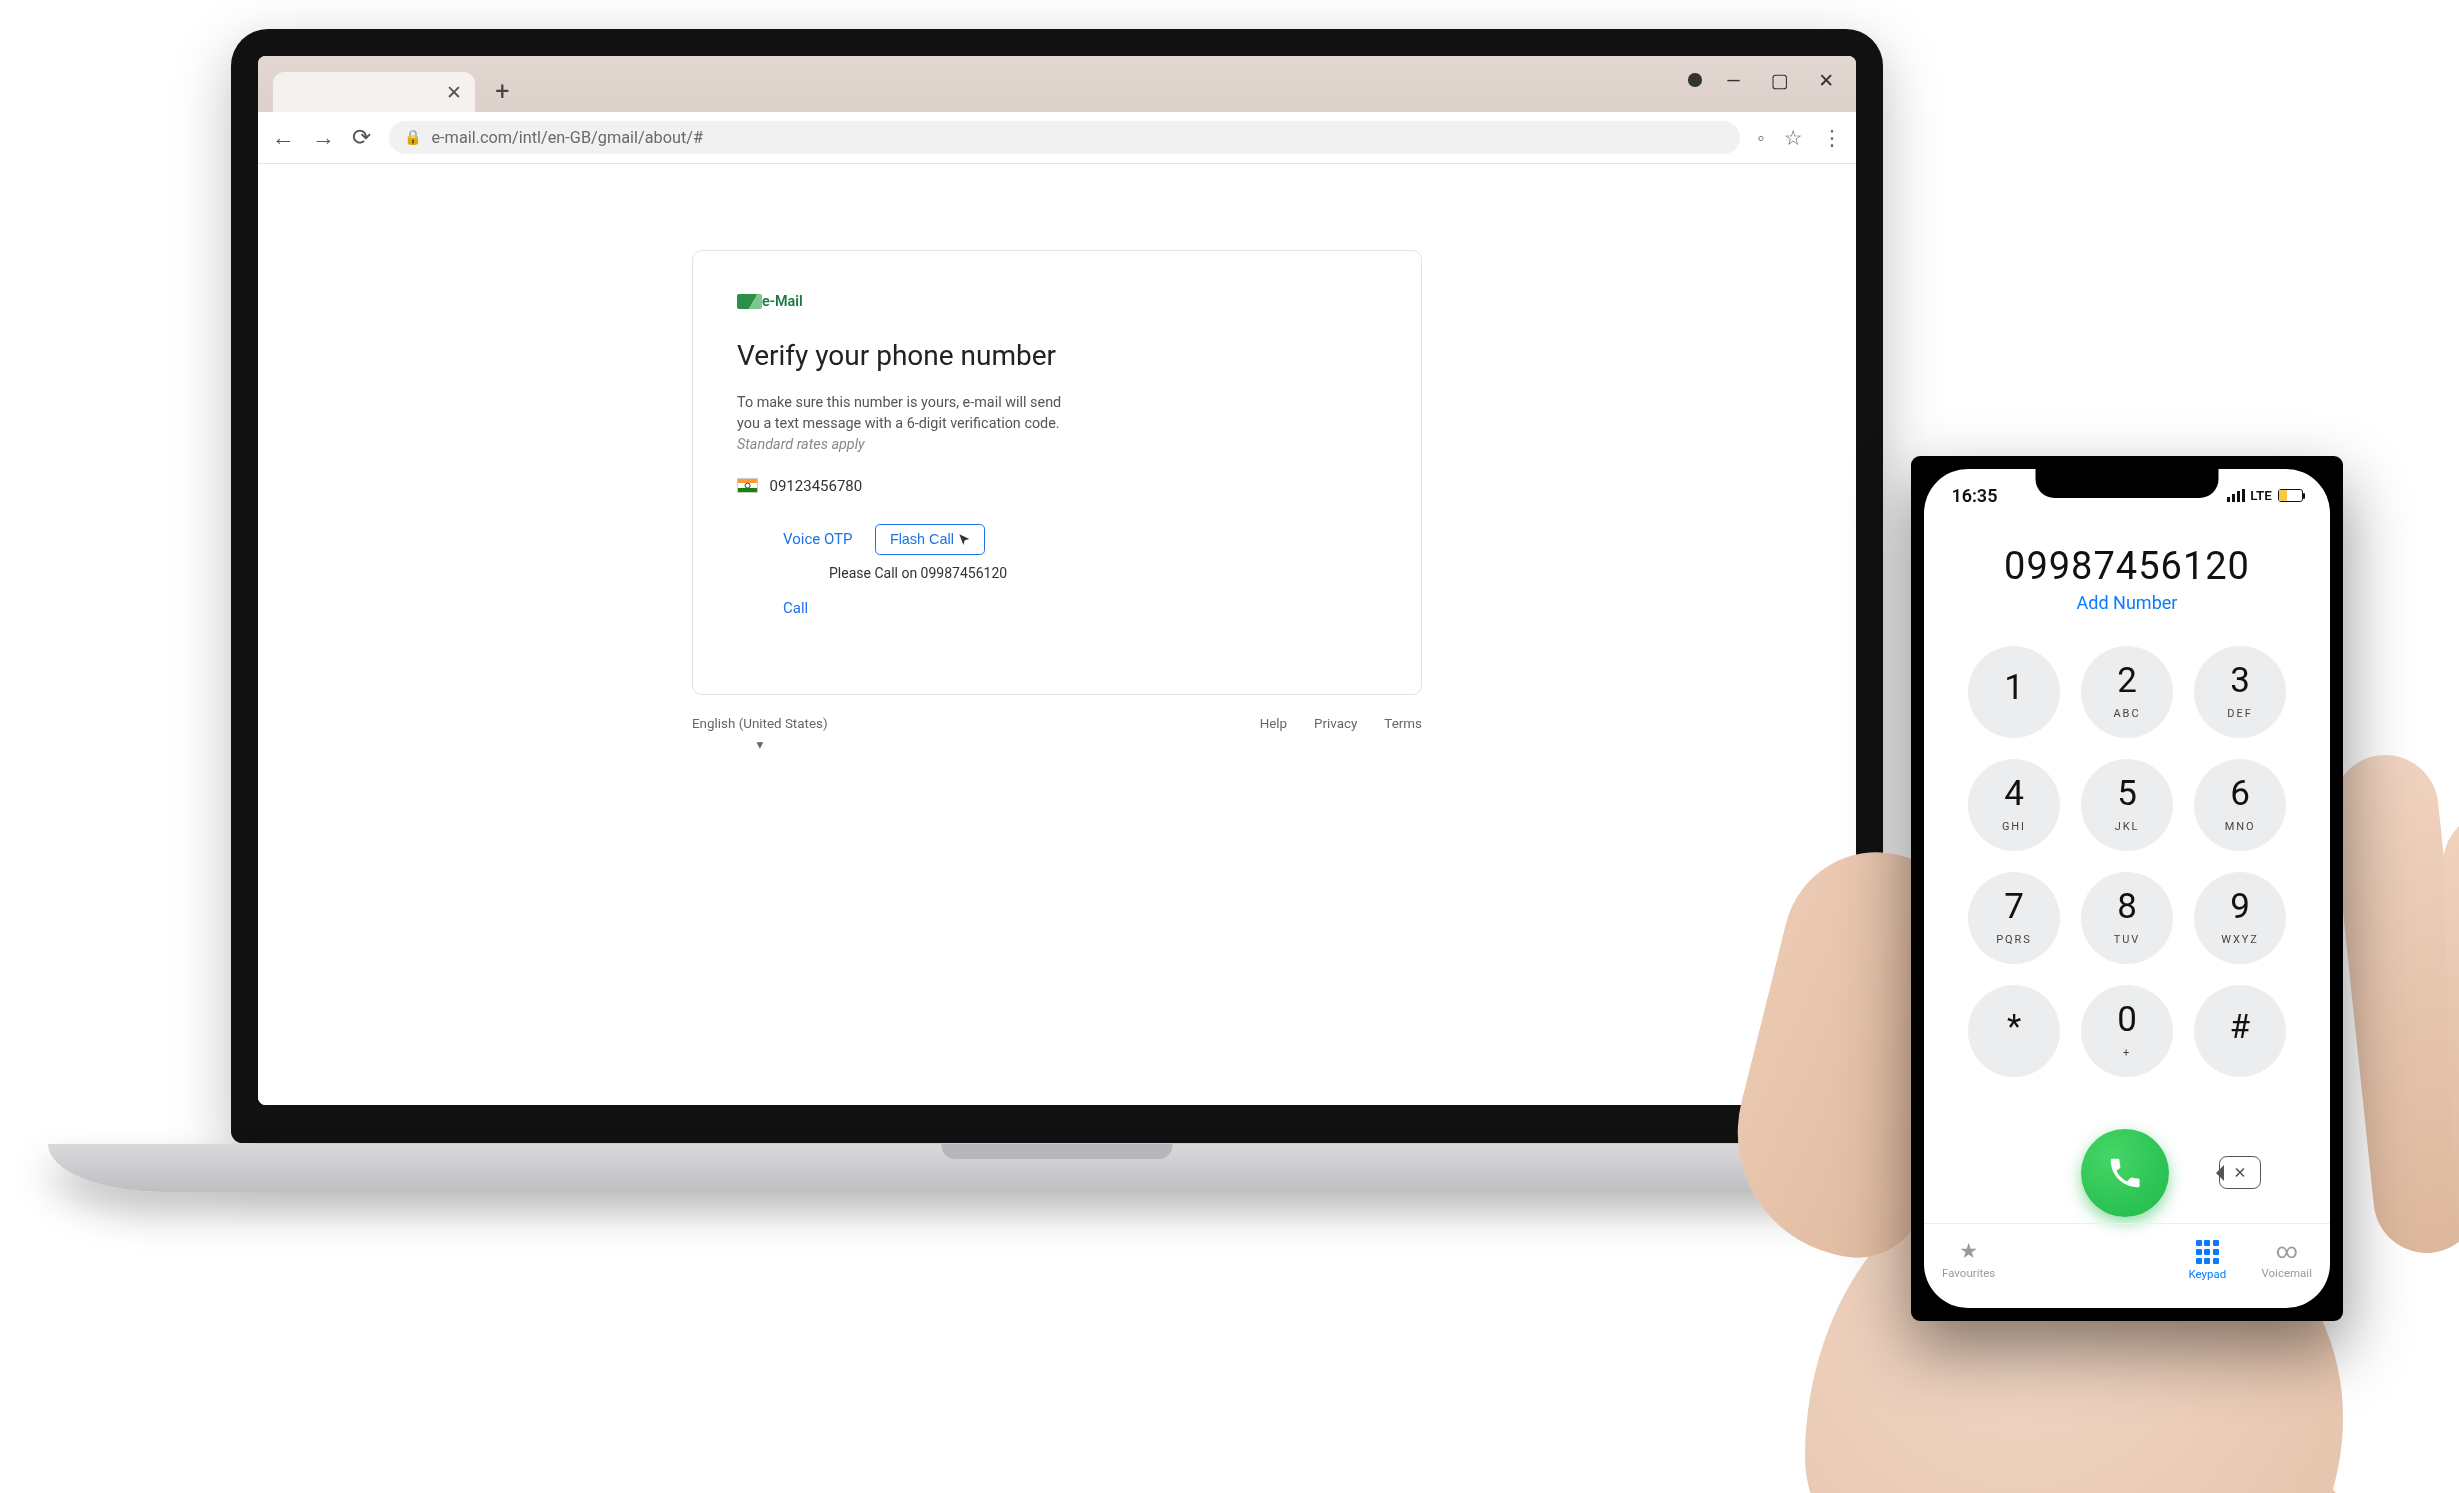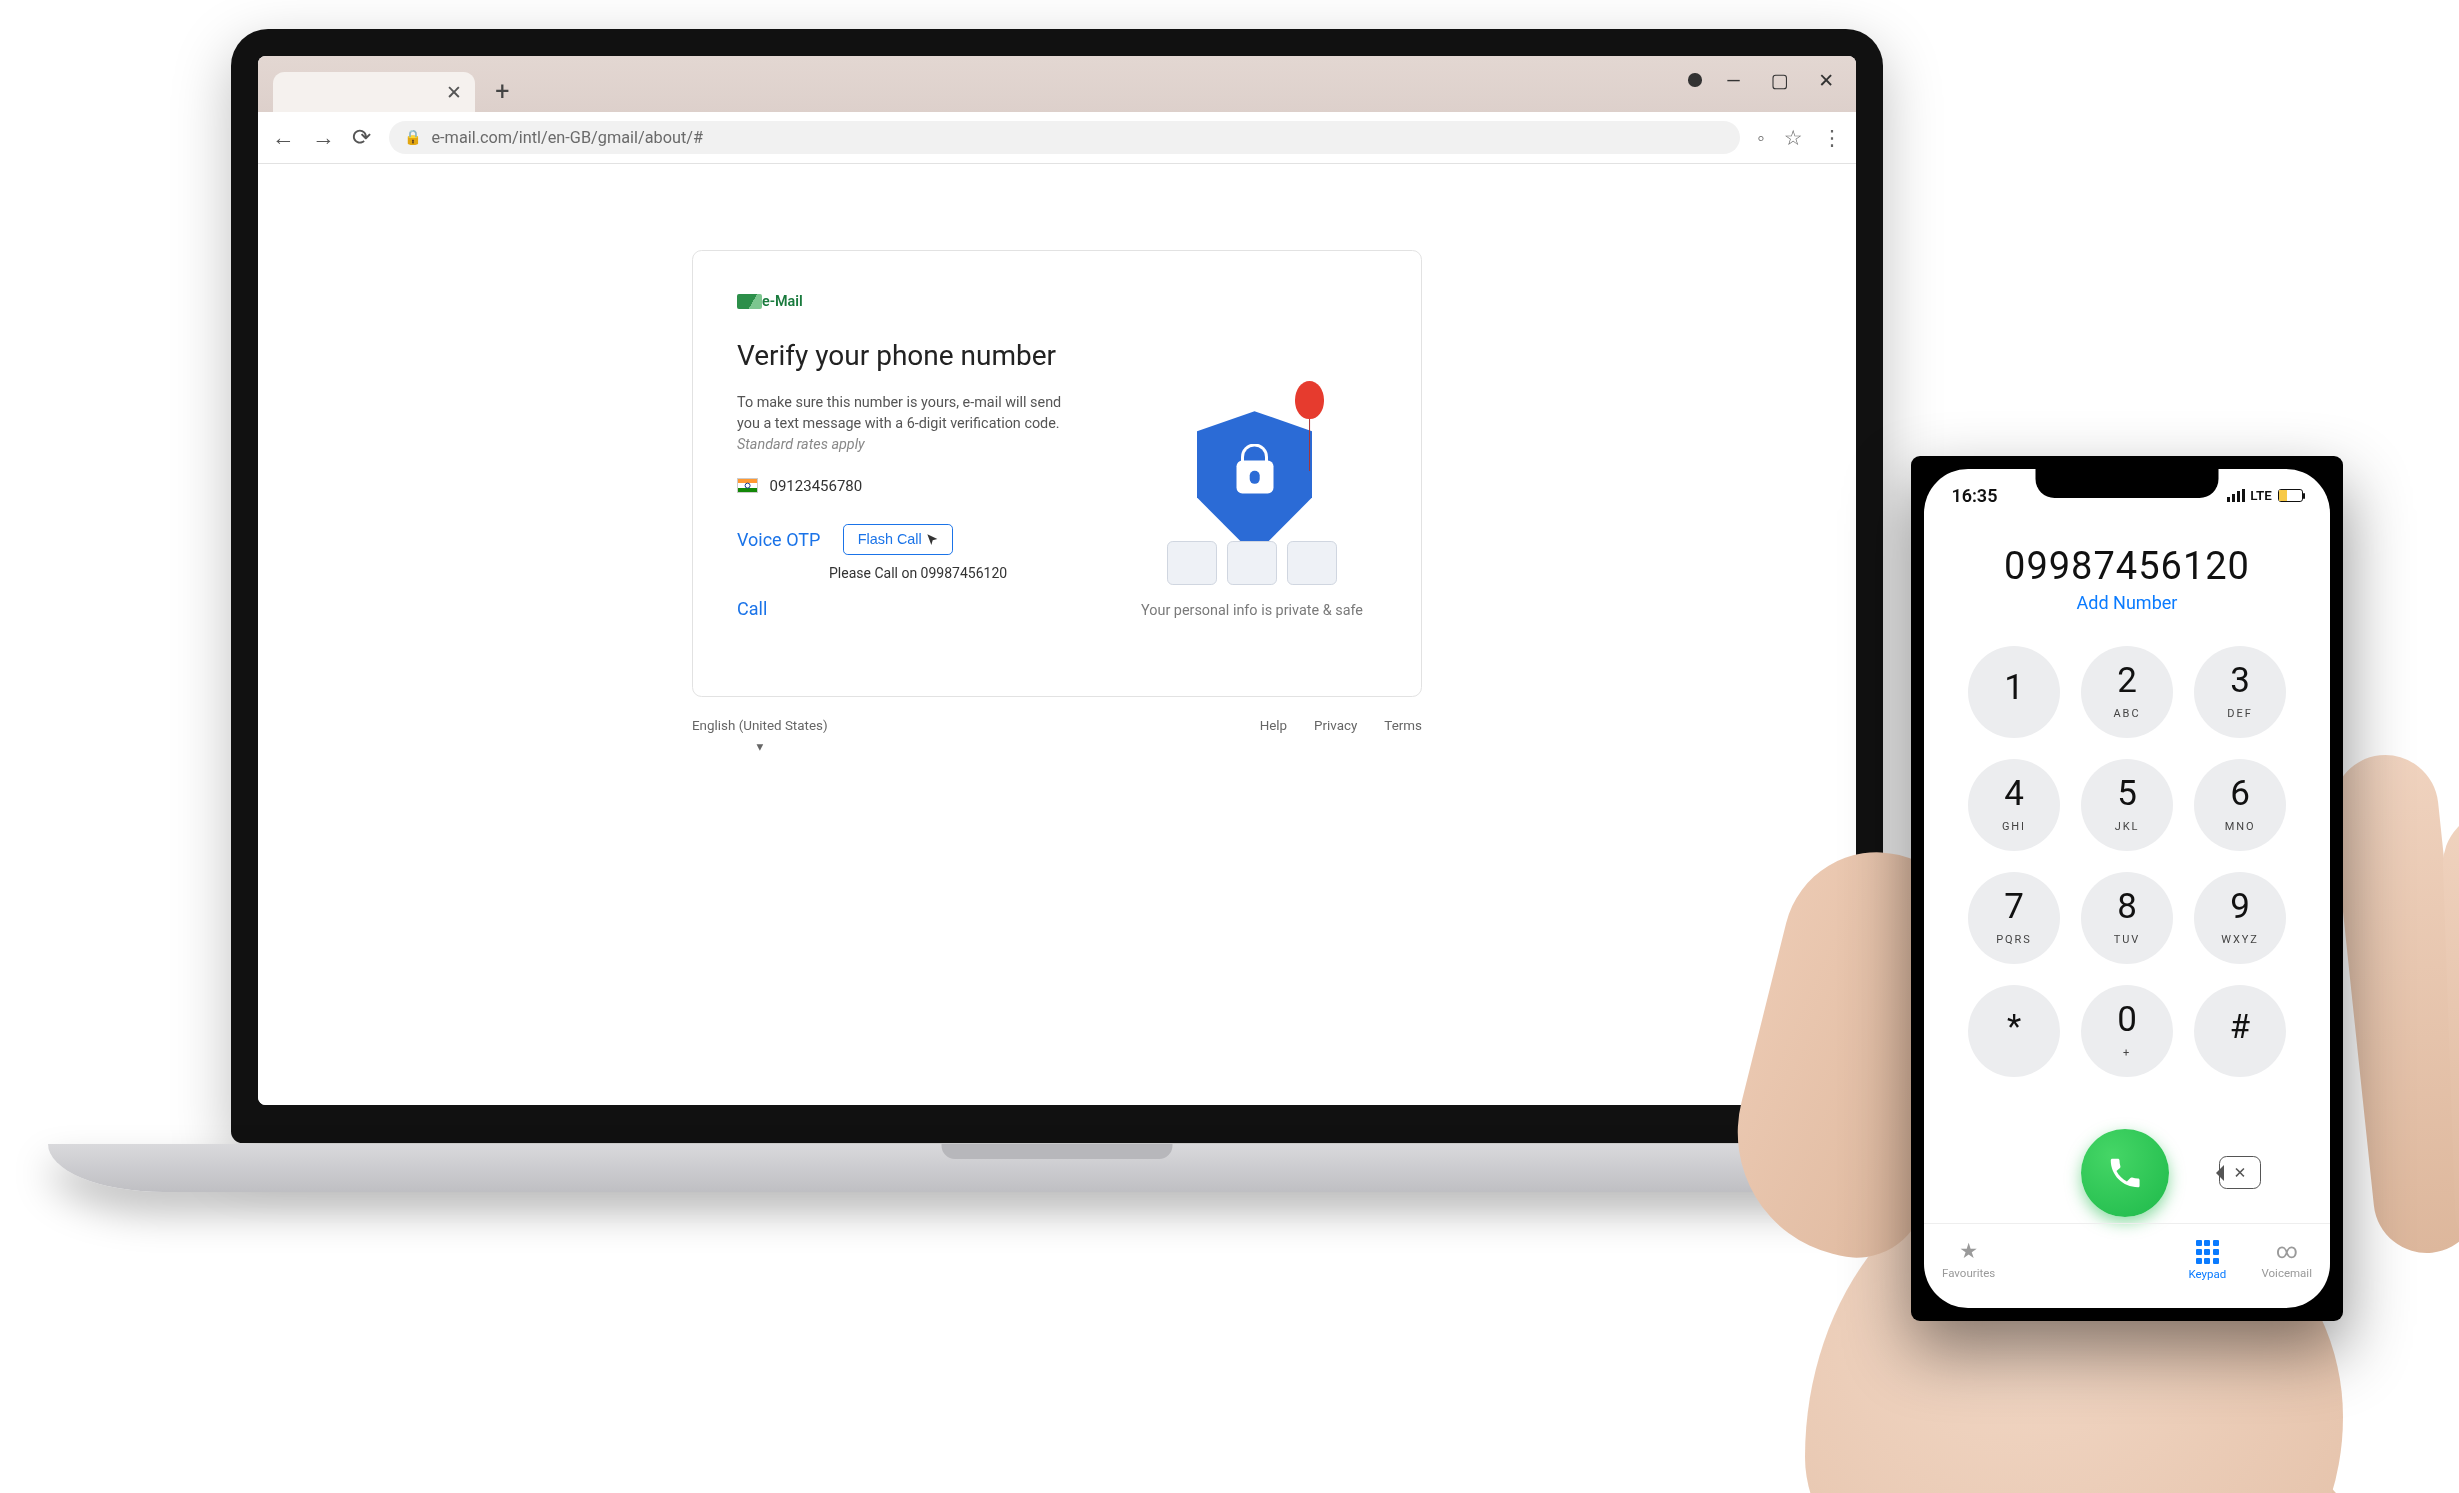--- a/index.html
+++ b/index.html
@@ -190,21 +190,21 @@
     font-size: 15px; color: #333; margin-bottom: 29px;
   }
   .flag {
     width: 21px; height: 14.4px; display: inline-block;
     background: linear-gradient(to bottom,#ff9933 33%,#fff 33% 66%,#138808 66%);
     border:1px solid #ccc;
     position: relative;
   }
   .flag::after{content:"";position:absolute;left:50%;top:50%;width:4.8px;height:4.8px;border:1px solid #1a3a8a;border-radius:50%;transform:translate(-50%,-50%);}
   .action-row { display:flex; gap:23px; align-items:center; margin-bottom: 9.6px;}
-  .link-blue { color:#1a73e8; font-size:18px; cursor:pointer; }
+  .link-blue { color:#1a73e8; font-size:15px; cursor:pointer;margin-left:46px; }
   .flash-btn {
     border: 1.4px solid #1a73e8;
     color:#1a73e8;
     background:#fff;
     padding: 6.7px 13.4px;
     border-radius: 4.8px;
     font-size: 14.4px;
     cursor: pointer;
     display:inline-flex;align-items:center;gap:3.8px;
   }
@@ -446,34 +446,20 @@
                 <span>Flash Call</span>
                 <svg width="13.4" height="13.4" viewBox="0 0 20 20">
                     <path d="M2 2 L8 18 L10 11 L17 9 Z" fill="#333"></path>
                   </svg>
               </button>
             </div>
             <div class="tooltip">Please Call on 09987456120</div>
             <span class="link-blue">Call</span>
           </div>
 
-          <div class="card-right">
-            <div class="illus">
-              <div class="shield">
-                <div class="lock-ic"></div>
-              </div>
-              <div class="balloon"></div>
-              <div class="minis">
-                <div class="mini"></div>
-                <div class="mini"></div>
-                <div class="mini"></div>
-              </div>
-            </div>
-            <div class="privacy-msg">Your personal info is private &amp; safe</div>
-          </div>
         </div>
 
         <div class="below-card">
           <div class="lang-sel">
             <span>English (United States)</span>
             <span>▾</span>
           </div>
           <div class="footer-links">
             <span>Help</span>
             <span>Privacy</span>

